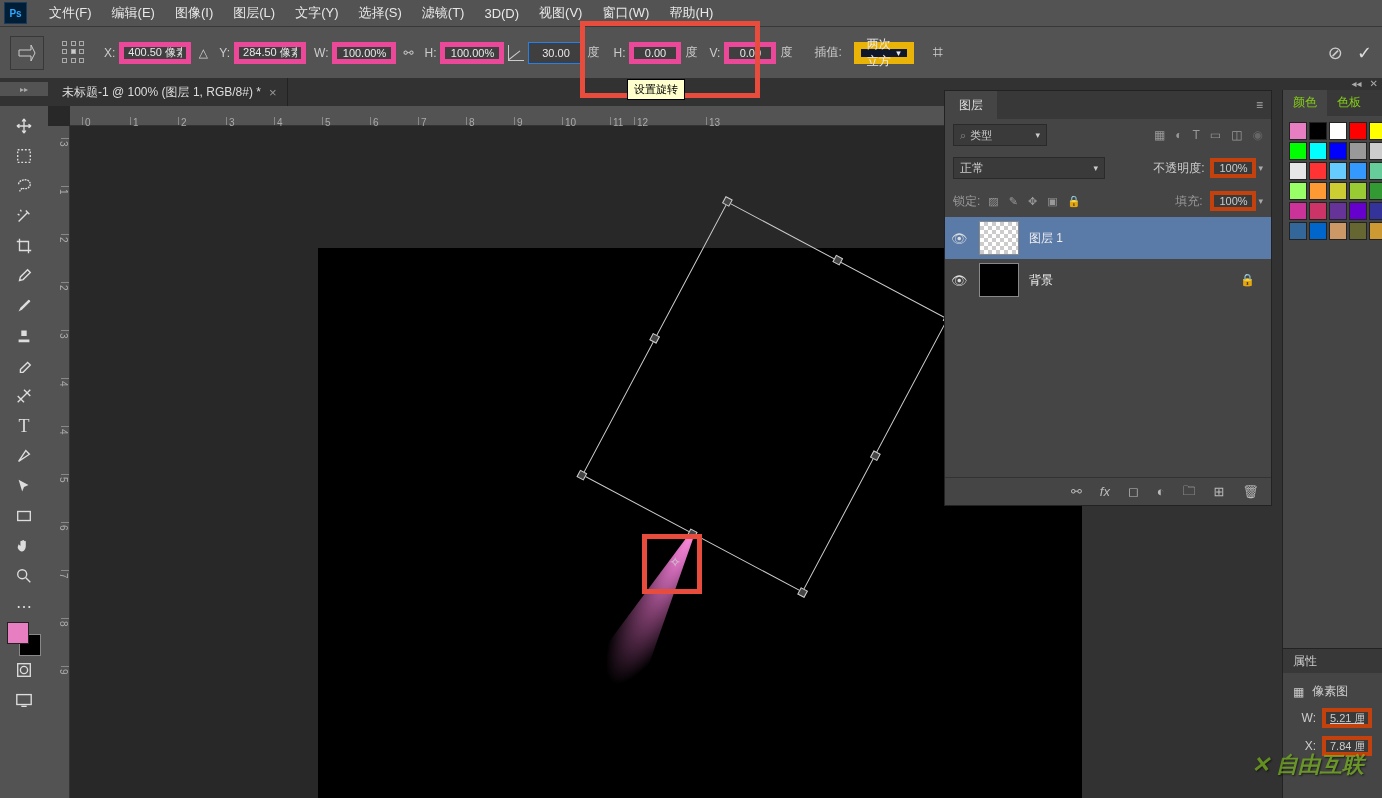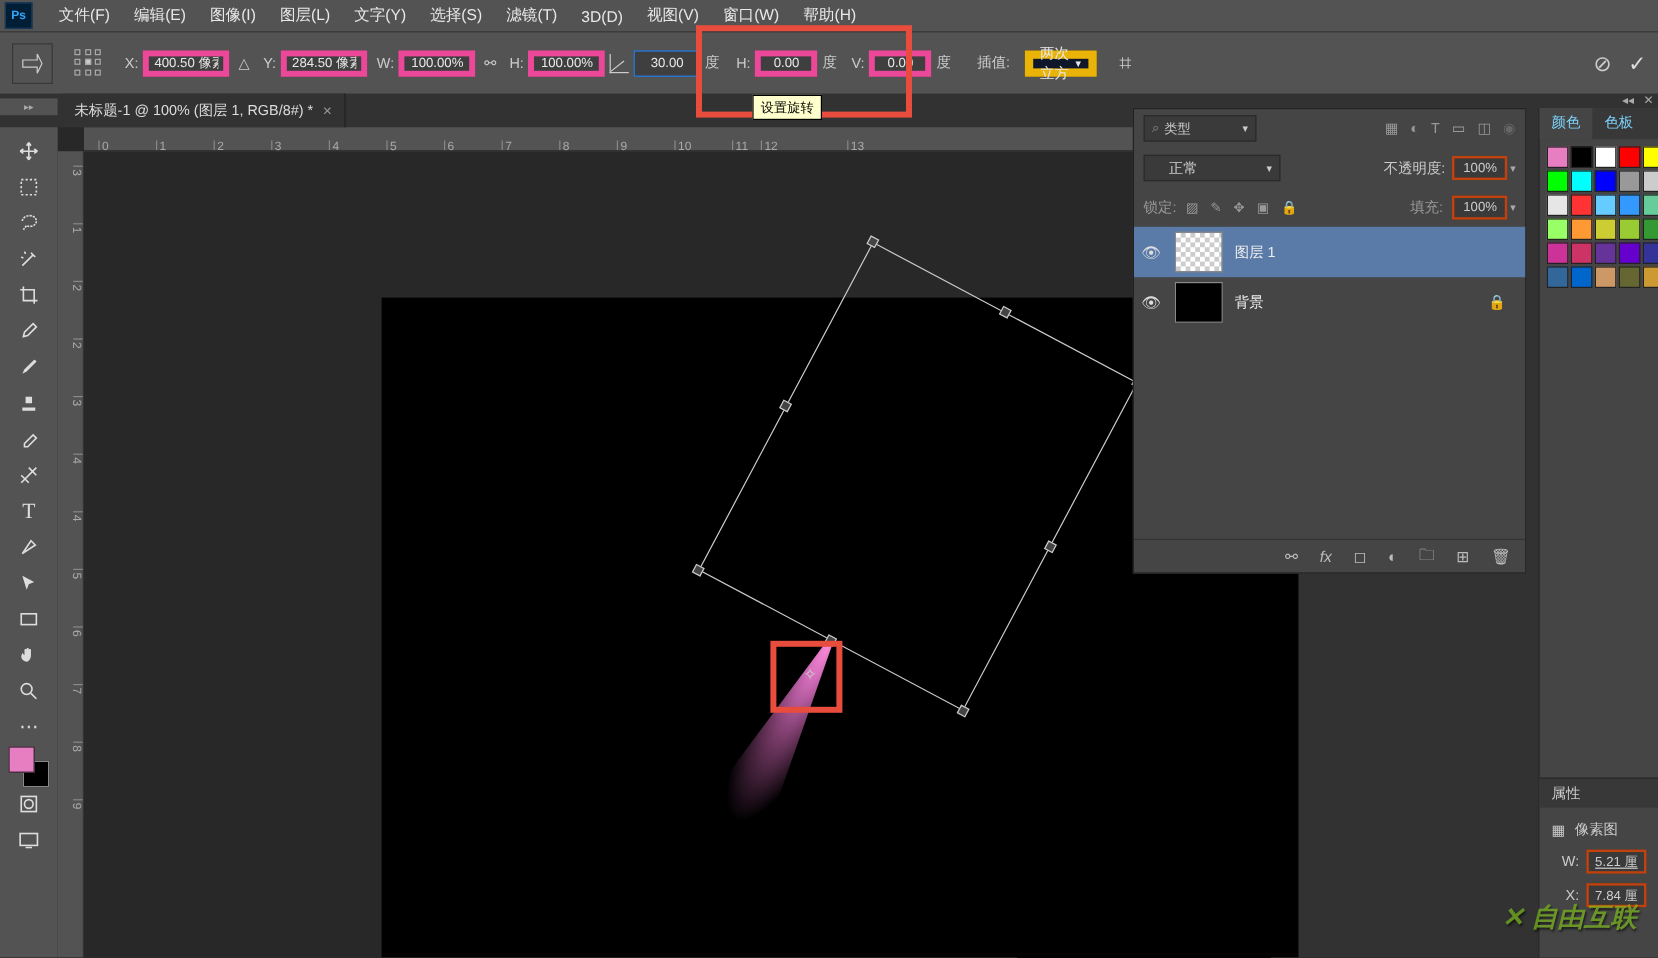--- a/index.html
+++ b/index.html
@@ -48,41 +48,41 @@
 .panel-tabs{height:28px;background:#383838;display:flex;align-items:center}
 .panel-tab{padding:0 14px;height:28px;display:flex;align-items:center;color:#ddd}
 .panel-tab.active{background:#454545}
 .panel-menu{margin-left:auto;padding:0 8px;color:#aaa}
 .layer-filter{height:32px;display:flex;align-items:center;padding:4px 8px;gap:6px}
 .filter-select{background:#3a3a3a;border:1px solid #2a2a2a;height:22px;width:94px;display:flex;align-items:center;padding:0 6px;color:#ccc;font-size:11px;position:relative}
 .filter-select span.srch{color:#888;margin-right:4px}
 .filter-select::after{content:"▾";position:absolute;right:6px;font-size:9px}
 .filter-icons{display:flex;gap:10px;color:#999;font-size:12px;margin-left:auto}
 .blend-row{height:34px;display:flex;align-items:center;padding:4px 8px;gap:6px}
-.blend-select{background:#3a3a3a;border:1px solid #2a2a2a;height:22px;width:114px;padding:0 20px;display:flex;align-items:center;position:relative}
+.blend-select{background:#3a3a3a;border:1px solid #2a2a2a;height:22px;width:152px;padding:0 6px;display:flex;align-items:center;position:relative}
 .blend-select::after{content:"▾";position:absolute;right:6px;font-size:9px}
 .opac-label{margin-left:auto;color:#ccc}
-.pct-input{background:#3a3a3a;border:2px solid #c2410c;height:20px;width:46px;padding:0 4px;color:#ccc;font-size:11px;text-align:center}
+.pct-input{background:#3a3a3a;border:4px solid #c2410c;height:20px;width:46px;padding:0 4px;color:#ccc;font-size:11px;text-align:center}
 .pct-wrap{display:flex;align-items:center}
 .pct-wrap::after{content:"▾";font-size:9px;margin-left:2px;color:#aaa}
 .lock-row{height:32px;display:flex;align-items:center;padding:4px 8px;gap:8px;color:#999}
 .lock-icons{display:flex;gap:10px;font-size:11px}
 .layer-list{min-height:260px}
 .layer{height:42px;display:flex;align-items:center;padding:0 6px;gap:10px}
 .layer.selected{background:#5a7aa8}
 .eye{width:18px;color:#ddd;font-size:13px}
 .thumb{width:40px;height:34px;border:1px solid #888;background:#222}
 .thumb.trans{background:repeating-conic-gradient(#ccc 0 25%,#fff 0 50%) 0 0/8px 8px}
 .thumb.black{background:#000}
 .layer-name{color:#eee}
 .lock-ind{margin-left:auto;margin-right:10px;color:#ccc;font-size:12px}
 .layer-footer{height:28px;border-top:1px solid #333;display:flex;align-items:center;justify-content:flex-end;gap:18px;padding:0 12px;color:#bbb;font-size:13px}
 .right-rail{position:absolute;right:0;top:90px;width:100px;bottom:0;background:#454545;border-left:1px solid #222;z-index:8}
 .rail-tabs{height:26px;background:#383838;display:flex}
-.rail-tab{padding:4px 10px;color:#7dd3fc;font-size:12px}
+.rail-tab{padding:4px 10px;color:#84cc16;font-size:12px}
 .rail-tab.active{background:#454545}
 .swatch-grid{display:grid;grid-template-columns:repeat(5,18px);grid-auto-rows:18px;gap:2px;padding:6px}
 .sw{width:18px;height:18px;border:1px solid #222}
 .props-panel{position:absolute;bottom:0;left:0;right:0;height:150px;background:#454545;border-top:1px solid #222}
 .props-tab{height:24px;background:#383838;display:flex;align-items:center;padding:0 10px;font-size:12px}
 .props-body{padding:10px;color:#ccc;font-size:12px}
 .props-row{display:flex;align-items:center;gap:6px;margin-top:8px;justify-content:flex-end}
 .panel-close-row{position:absolute;right:4px;top:78px;height:14px;display:flex;gap:8px;color:#aaa;font-size:10px;z-index:11}
 .watermark{position:absolute;right:18px;bottom:18px;color:#84cc16;font-size:22px;font-style:italic;font-weight:bold;opacity:.6;z-index:20;text-shadow:1px 1px 2px #000}
 .opt-icon{width:20px;height:20px;display:flex;align-items:center;justify-content:center;color:#ccc;margin:0 2px}
@@ -308,20 +308,24 @@
   <div class="handle h-l"></div>
   <div class="handle h-r"></div>
   <div class="handle h-bl"></div>
   <div class="handle h-b"></div>
   <div class="handle h-br"></div>
 </div>
 <div class="pivot">✧</div>
 <div class="red-highlight-2"></div>
 
 <div class="layers-panel">
+  <div class="panel-tabs">
+    <div class="panel-tab active">图层</div>
+    <div class="panel-menu">≡</div>
+  </div>
   <div class="layer-filter">
     <div class="filter-select">
         <span class="srch">⌕</span>
         <span>类型</span>
       </div>
     <div class="filter-icons">
       <span>▦</span>
       <span>◐</span>
       <span>T</span>
       <span>▭</span>

